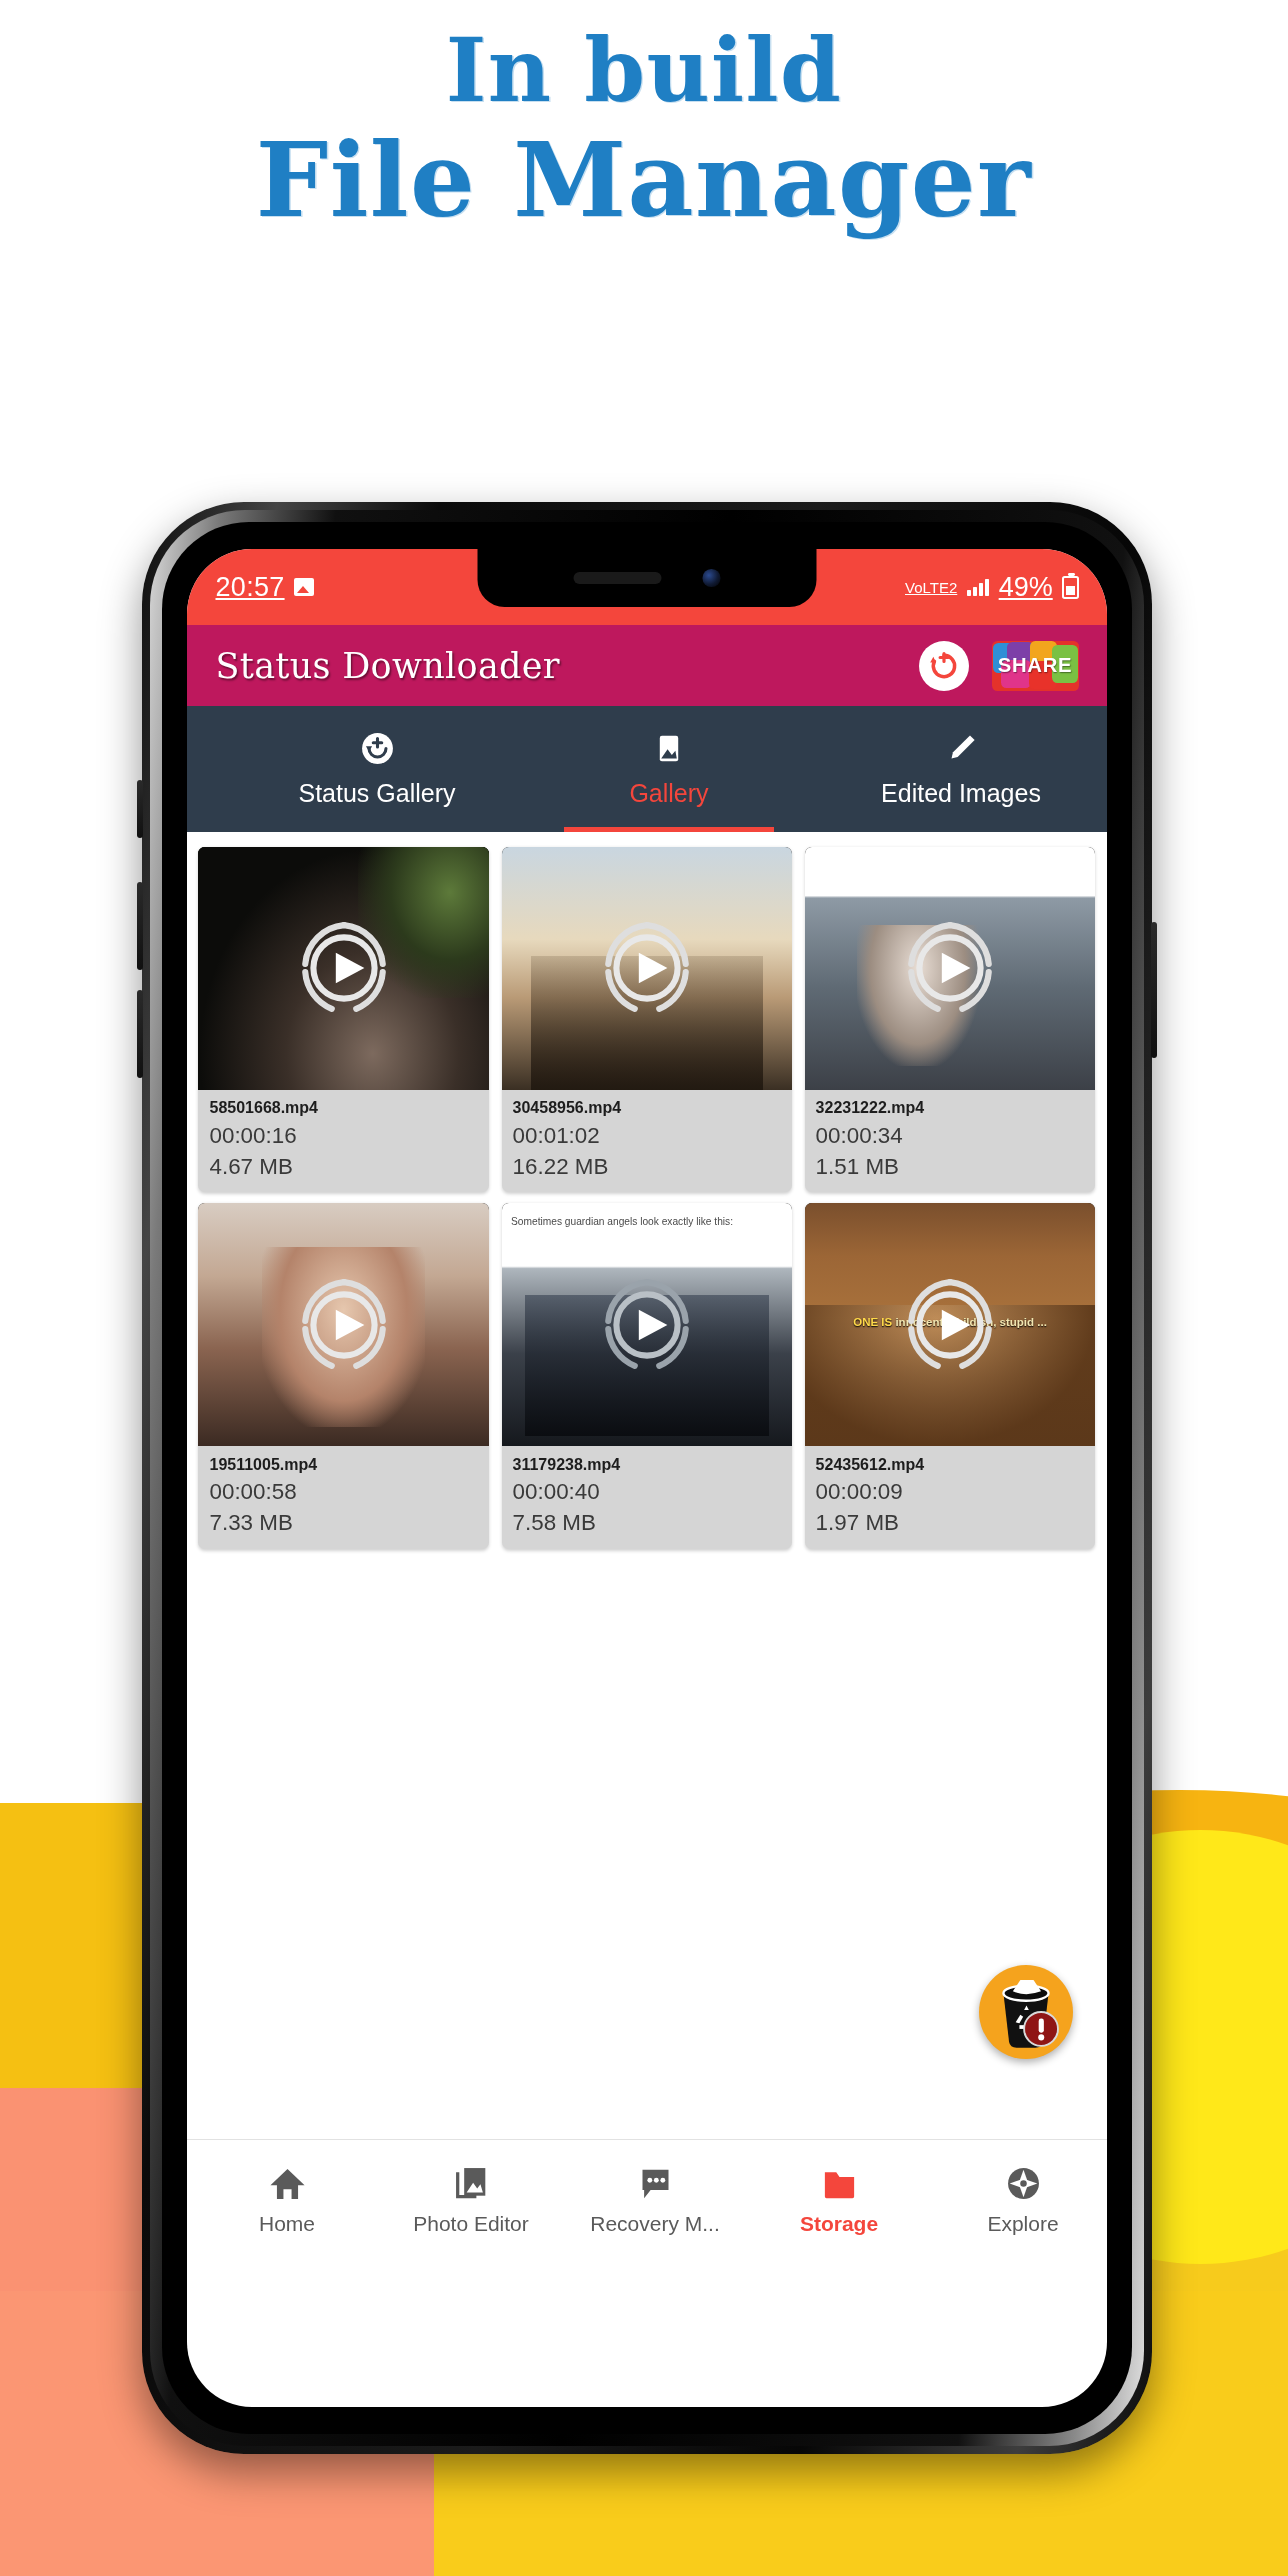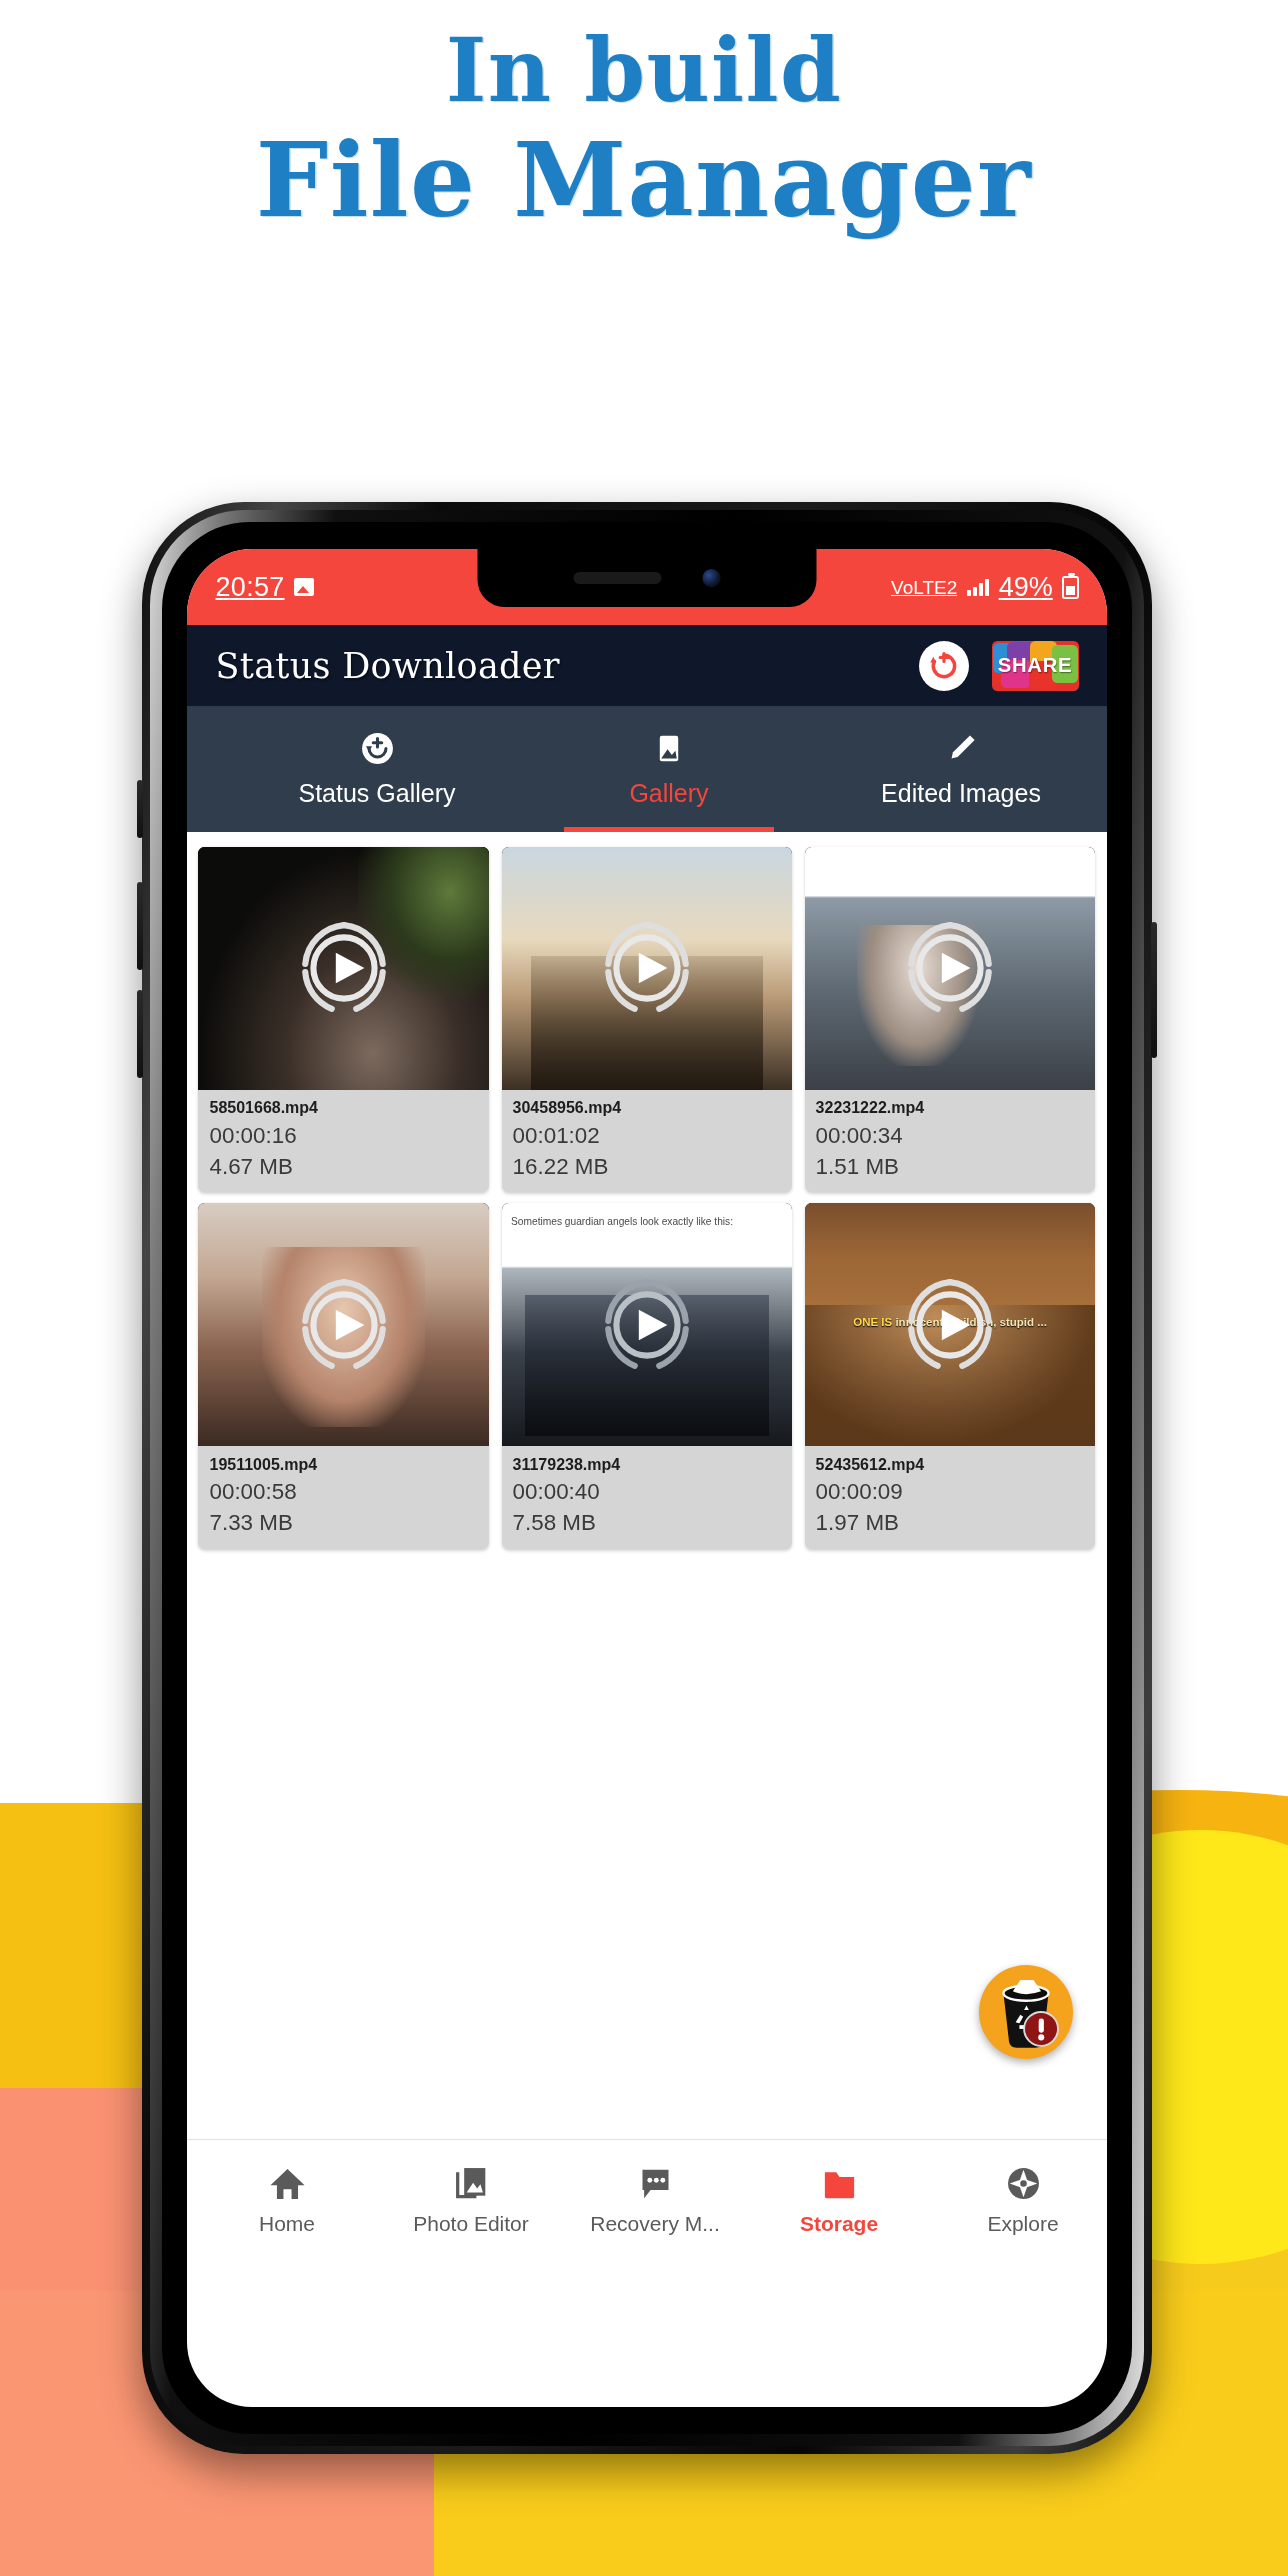--- a/index.html
+++ b/index.html
@@ -100,21 +100,21 @@
   .sb-time { font-size: 27px; letter-spacing: 0.3px; }
   .ico-pic {
     width: 20.3px; height: 17.6px; background: #ffffff; border-radius: 2px;
     position: relative; display: inline-block;
   }
   .ico-pic::after {
     content: ""; position: absolute; left: 2.7px; bottom: 2.7px;
     border-left: 6.1px solid transparent; border-right: 6.1px solid transparent;
     border-bottom: 7.5px solid #f4463c;
   }
-  .sb-net { font-size: 19px; line-height: 1; text-align: right; }
+  .sb-net { font-size: 15px; line-height: 1; text-align: right; }
   .bars { display: inline-flex; align-items: flex-end; gap: 2px; height: 17.6px; }
   .bars i { display: block; width: 4.1px; background: #fff; border-radius: 0.7px; }
   .bars i:nth-child(1){height:5.4px}.bars i:nth-child(2){height:8.8px}
   .bars i:nth-child(3){height:13px}.bars i:nth-child(4){height:17px}
   .sb-batt-pct { font-size: 27px; }
   .ico-batt {
     width: 16.3px; height: 23px; border: 2px solid #fff; border-radius: 2.7px;
     position: relative; display: inline-block;
   }
   .ico-batt::before{content:"";position:absolute;left:4.1px;top:-4.7px;width:6.8px;height:3.4px;background:#fff;border-radius:1.4px;}
@@ -126,21 +126,21 @@
     display: flex; align-items: center; justify-content: center; gap: 41px;
   }
   .notch-speaker { width: 88px; height: 12.2px; background: #1a1a1a; border-radius: 6.8px; }
   .notch-cam {
     width: 17.6px; height: 17.6px; border-radius: 50%;
     background: radial-gradient(circle at 35% 35%, #2b4a8f 0%, #101a33 55%, #000 100%);
   }
 
   
   .appbar {
-    height: 81px; background: #0f172a;
+    height: 81px; background: #be185d;
     display: flex; align-items: center; justify-content: space-between;
     padding: 0 28.5px;
   }
   .app-title {
     color: #ffffff; font-family: "DejaVu Serif", serif; font-size: 35px;
     letter-spacing: 0.3px; text-shadow: 1.4px 2px 2px rgba(0,0,0,.45);
   }
   .appbar-actions { display: flex; align-items: center; gap: 23px; }
   .refresh-btn {
     width: 50px; height: 50px; border-radius: 50%; background: #ffffff;

